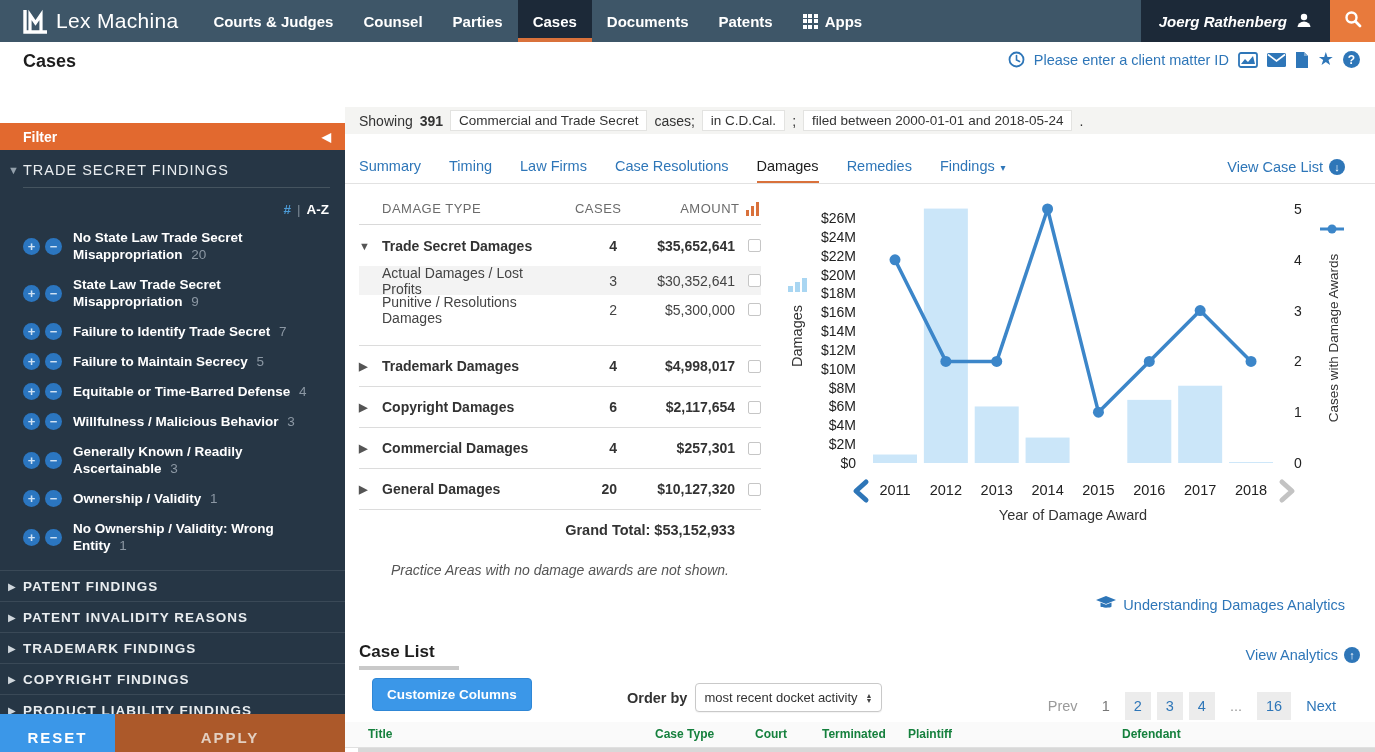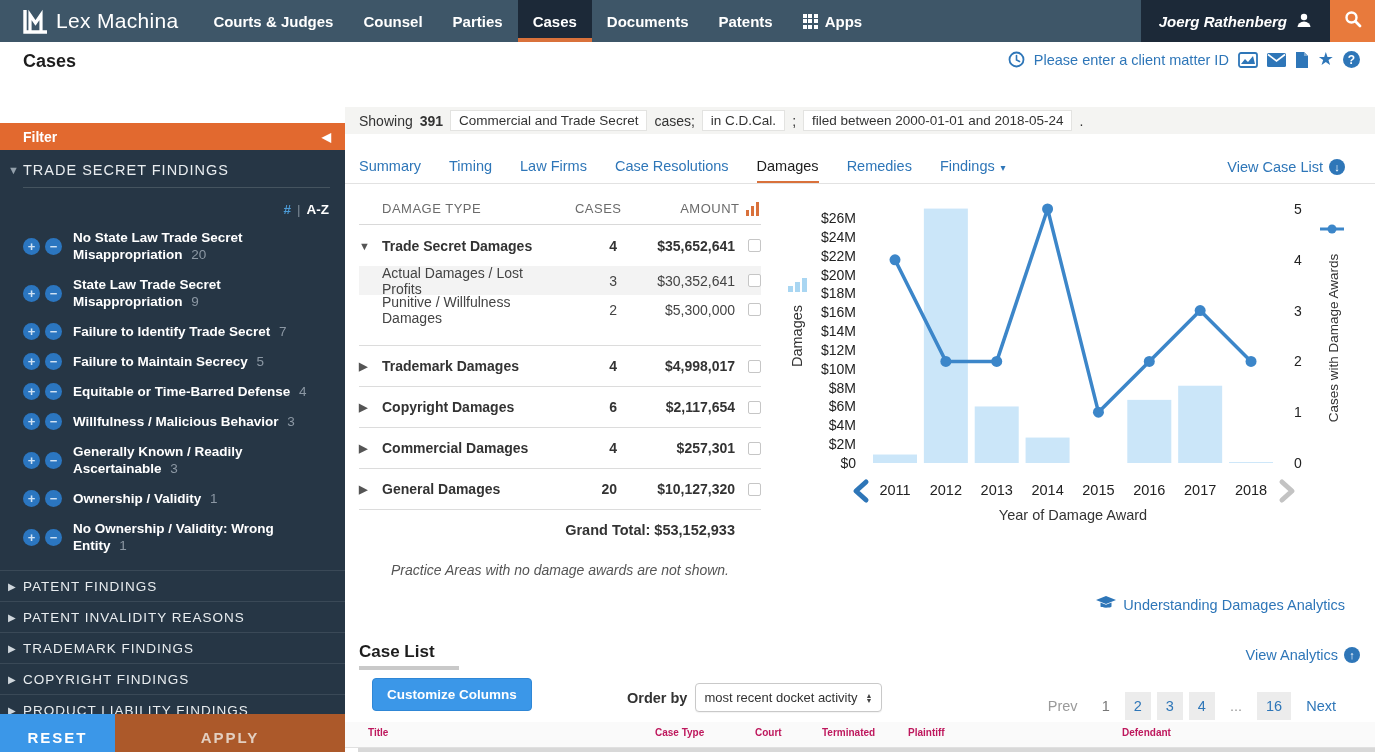--- a/index.html
+++ b/index.html
@@ -48,21 +48,21 @@
   .sort-az { color:#fff; cursor:pointer; }
   .f-items { padding:10px 10px 0 23px; }
   .f-item { display:flex; align-items:center; margin-bottom:13px; }
   .f-icons { display:flex; gap:5px; margin-right:11px; flex:0 0 auto; }
   .pm { width:17px; height:17px; border-radius:50%; background:#2B76C0; color:#cfe2f4; font-size:13px; font-weight:bold; display:flex; align-items:center; justify-content:center; line-height:1; cursor:pointer; }
   .f-label { color:#fff; font-weight:bold; font-size:13.5px; line-height:17px; max-width:240px; }
   .f-count { color:#8C98A4; font-weight:normal; margin-left:5px; }
   .collapsed-wrap { margin-top:16px; }
   .c-row { border-top:1px solid #3a4957; display:flex; align-items:center; height:31px; padding-left:8px; cursor:pointer; }
   .c-row .tri { color:#cfd6dc; font-size:10px; width:15px; }
-  .c-row .lbl { color:#e9edf0; font-size:13.5px; letter-spacing:1px; }
+  .c-row .lbl { color:#e9edf0; font-size:13.5px; letter-spacing:1px;font-weight:bold; }
   .filter-buttons { position:absolute; left:0; top:591px; width:345px; height:46px; display:flex; }
   .btn-reset { width:115px; background:#3B97E8; color:#fff; font-size:15px; font-weight:bold; letter-spacing:2px; border:none; cursor:pointer; font-family:inherit; }
   .btn-apply { width:230px; background:#AC592A; color:#E3CFC0; font-size:15px; font-weight:bold; letter-spacing:2px; border:none; cursor:pointer; font-family:inherit; }
   .bottom-strip-blue { position:absolute; left:14px; top:639px; width:331px; height:6px; background:#A5D5F0; border-radius:5px 5px 0 0; }
 
   
   #main { position:absolute; left:345px; top:107px; width:1030px; height:645px; background:#fff; }
   .results-bar { position:absolute; left:0; top:0; width:1030px; height:27px; background:#F4F4F2; display:flex; align-items:center; gap:7px; padding-left:14px; font-size:14px; color:#333; }
   .results-bar b { font-weight:bold; }
   .chip { background:#fff; border:1px solid #e3e3e1; padding:2px 8px; font-size:13.5px; color:#333; cursor:pointer; }
@@ -109,21 +109,21 @@
   .order-label { font-weight:bold; font-size:14.5px; color:#333; }
   .order-select { display:flex; align-items:center; gap:8px; border:1px solid #c9c9c9; border-radius:4px; background:#fff; padding:6px 8px; font-size:13px; color:#333; cursor:pointer; box-shadow:0 1px 1px rgba(0,0,0,.05); }
   .stepper { display:flex; flex-direction:column; font-size:7px; color:#444; line-height:5px; }
   .pagination { position:absolute; right:30px; top:574px; display:flex; align-items:center; gap:6px; font-size:14.5px; }
   .pg { padding:6px 9px; cursor:pointer;margin-top:11px; }
   .pg.muted { color:#9a9a9a; }
   .pg.current { color:#777; }
   .pg.boxed { background:#ECECEC; color:#2E76B8; }
   .pg.link { color:#2E76B8; }
   .cl-header { position:absolute; left:0; top:615px; width:1030px; height:26px; background:#FAFAFA; border-bottom:1px solid #e0e0e0; }
-  .cl-col { position:absolute; top:5px; font-size:10px; font-weight:bold; color:#be185d; cursor:pointer; }
+  .cl-col { position:absolute; top:5px; font-size:12px; font-weight:bold; color:#15803d; cursor:pointer; }
   .cl-bottom-strip { position:absolute; left:13px; top:641px; width:1017px; height:4px; background:#D8D8D8; }
 
   svg text { font-family:"Liberation Sans", sans-serif; }
 </style>
 </head>
 <body>
 
 <div id="app">
 
   <div id="navbar">
@@ -386,21 +386,21 @@
             <span class="caret"></span>
             <span class="r-label">Actual Damages / Lost Profits</span>
             <span class="r-cases">3</span>
             <span class="r-amount">$30,352,641</span>
             <span class="r-check">
               <span class="cbx"></span>
             </span>
           </div>
           <div class="t-row child">
             <span class="caret"></span>
-            <span class="r-label">Punitive / Willfulness Damages</span>
+            <span class="r-label">Punitive / Resolutions Damages</span>
             <span class="r-cases">2</span>
             <span class="r-amount">$5,300,000</span>
             <span class="r-check">
               <span class="cbx"></span>
             </span>
           </div>
           <div class="t-gap"></div>
           <div class="t-row parent">
             <span class="caret">▶</span>
             <span class="r-label">Trademark Damages</span>

